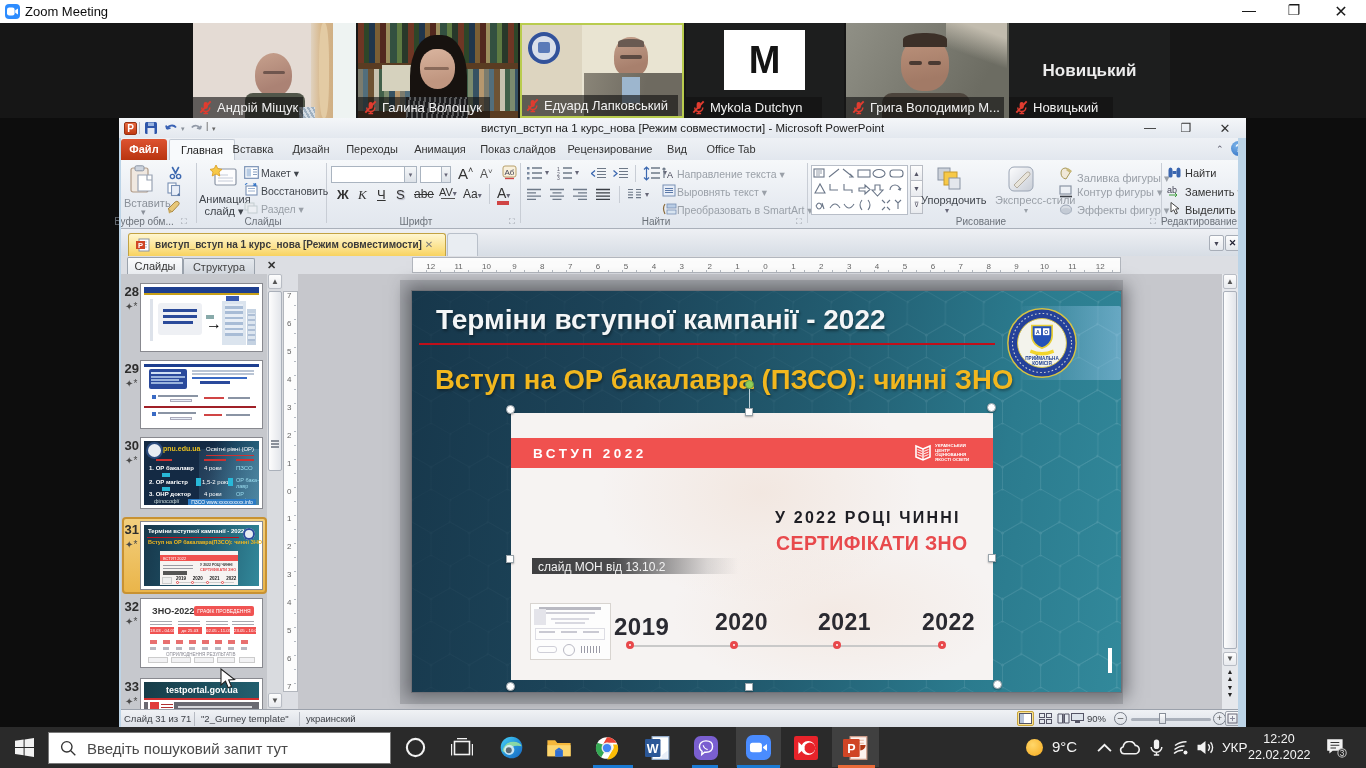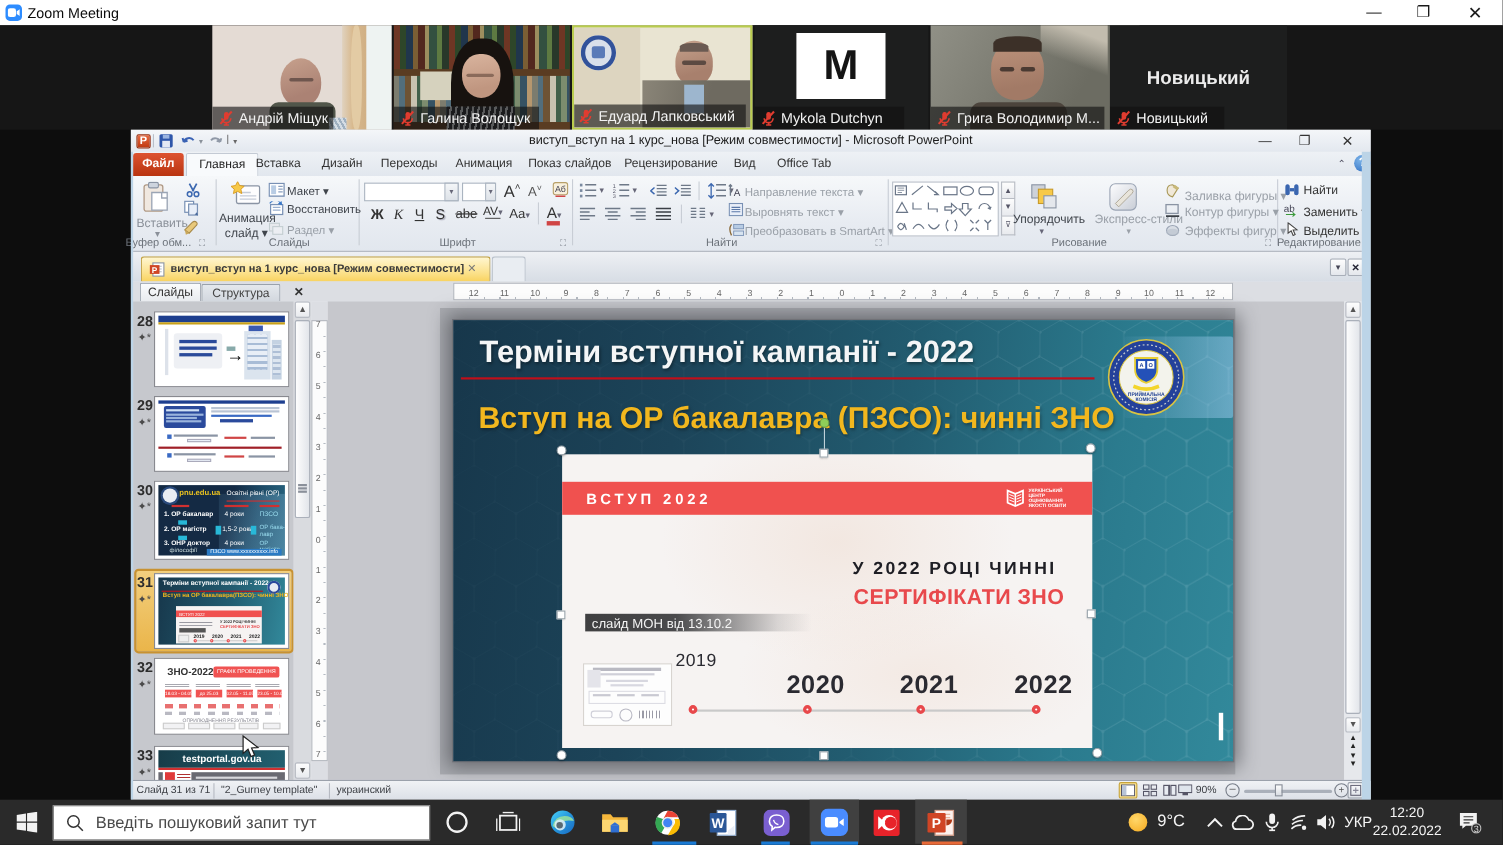--- a/index.html
+++ b/index.html
@@ -765,21 +765,21 @@
           <div class="abs" style="left:24px;top:18px;width:30px;height:2px;background:#d8d8e0"></div>
           <div class="abs" style="left:4px;top:24px;width:70px;height:12px;border:1px solid #ddddE4"></div>
           <div class="abs" style="left:8px;top:27px;width:16px;height:1.5px;background:#c9c9d2"></div>
           <div class="abs" style="left:30px;top:27px;width:16px;height:1.5px;background:#c9c9d2"></div>
           <div class="abs" style="left:52px;top:27px;width:16px;height:1.5px;background:#c9c9d2"></div>
           <div class="abs" style="left:6px;top:42px;width:20px;height:7px;border:1px solid #cfcfd8;border-radius:3px"></div>
           <div class="abs" style="left:32px;top:40px;width:12px;height:12px;border:1.5px solid #b9b9c4;border-radius:50%"></div>
           <div class="abs" style="left:50px;top:42px;width:20px;height:7px;background:repeating-linear-gradient(90deg,#9a9aa6 0 1px,#fff 1px 3px)"></div>
         </div>
 
-        <div class="abs" style="left:103px;top:179px;font-size:16px;font-weight:normal;color:#2a2a31;letter-spacing:.5px">2019</div>
+        <div class="abs" style="left:103px;top:200px;font-size:24px;font-weight:bold;color:#2a2a31;letter-spacing:.5px">2019</div>
         <div class="abs" style="left:204px;top:196px;font-size:23px;font-weight:bold;color:#2a2a31;letter-spacing:.5px">2020</div>
         <div class="abs" style="left:307px;top:196px;font-size:23px;font-weight:bold;color:#2a2a31;letter-spacing:.5px">2021</div>
         <div class="abs" style="left:411px;top:196px;font-size:23px;font-weight:bold;color:#2a2a31;letter-spacing:.5px">2022</div>
         <div class="abs" style="left:121px;top:232px;width:312px;height:1.5px;background:#c9c9c9"></div>
         <div class="abs" style="left:115px;top:228px;width:8px;height:8px;border:3px solid #e8484b;border-radius:50%;background:#fff"></div>
         <div class="abs" style="left:219px;top:228px;width:8px;height:8px;border:3px solid #e8484b;border-radius:50%;background:#fff"></div>
         <div class="abs" style="left:322px;top:228px;width:8px;height:8px;border:3px solid #e8484b;border-radius:50%;background:#fff"></div>
         <div class="abs" style="left:427px;top:228px;width:8px;height:8px;border:3px solid #e8484b;border-radius:50%;background:#fff"></div>
       </div>
 

